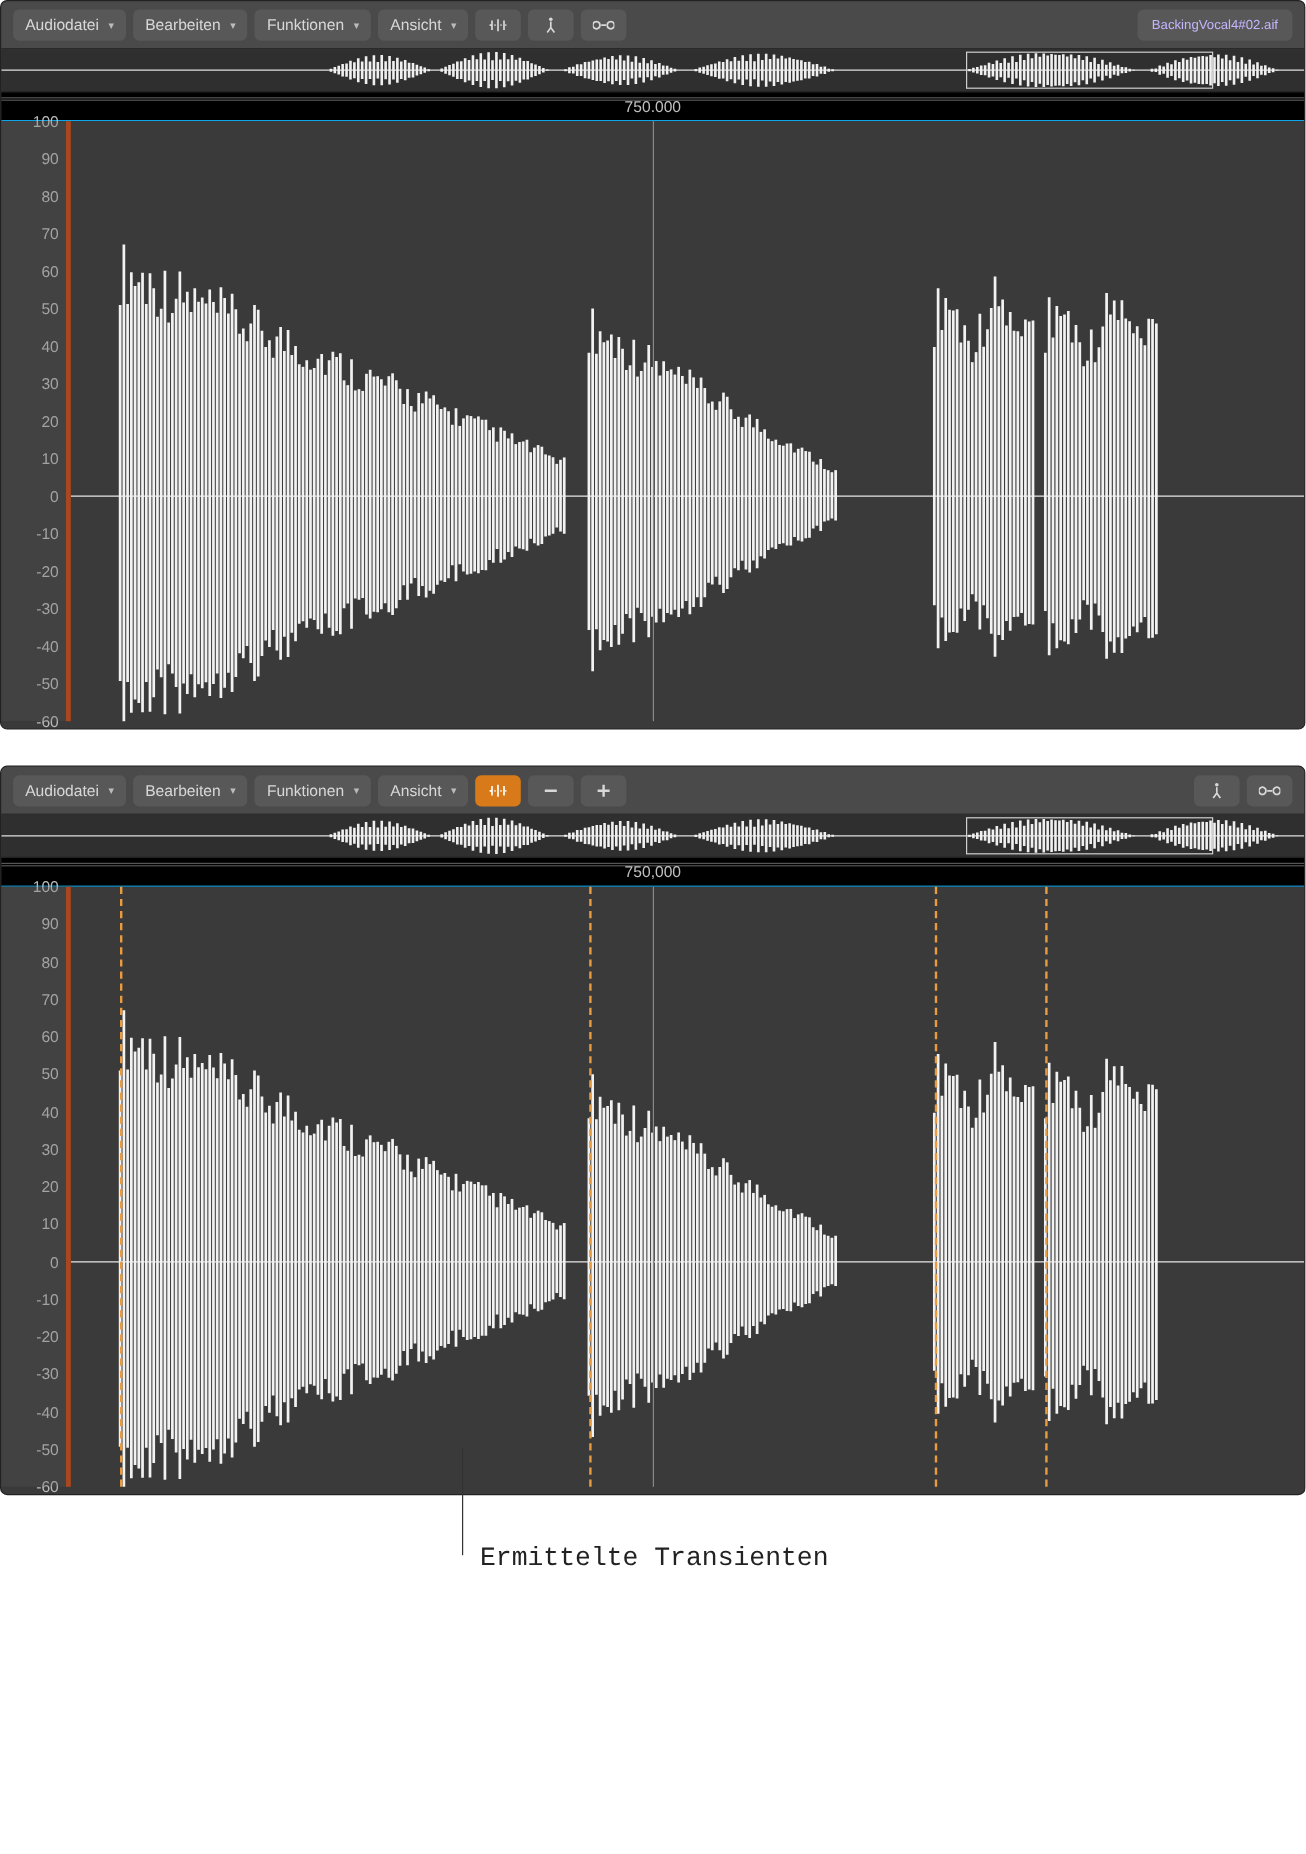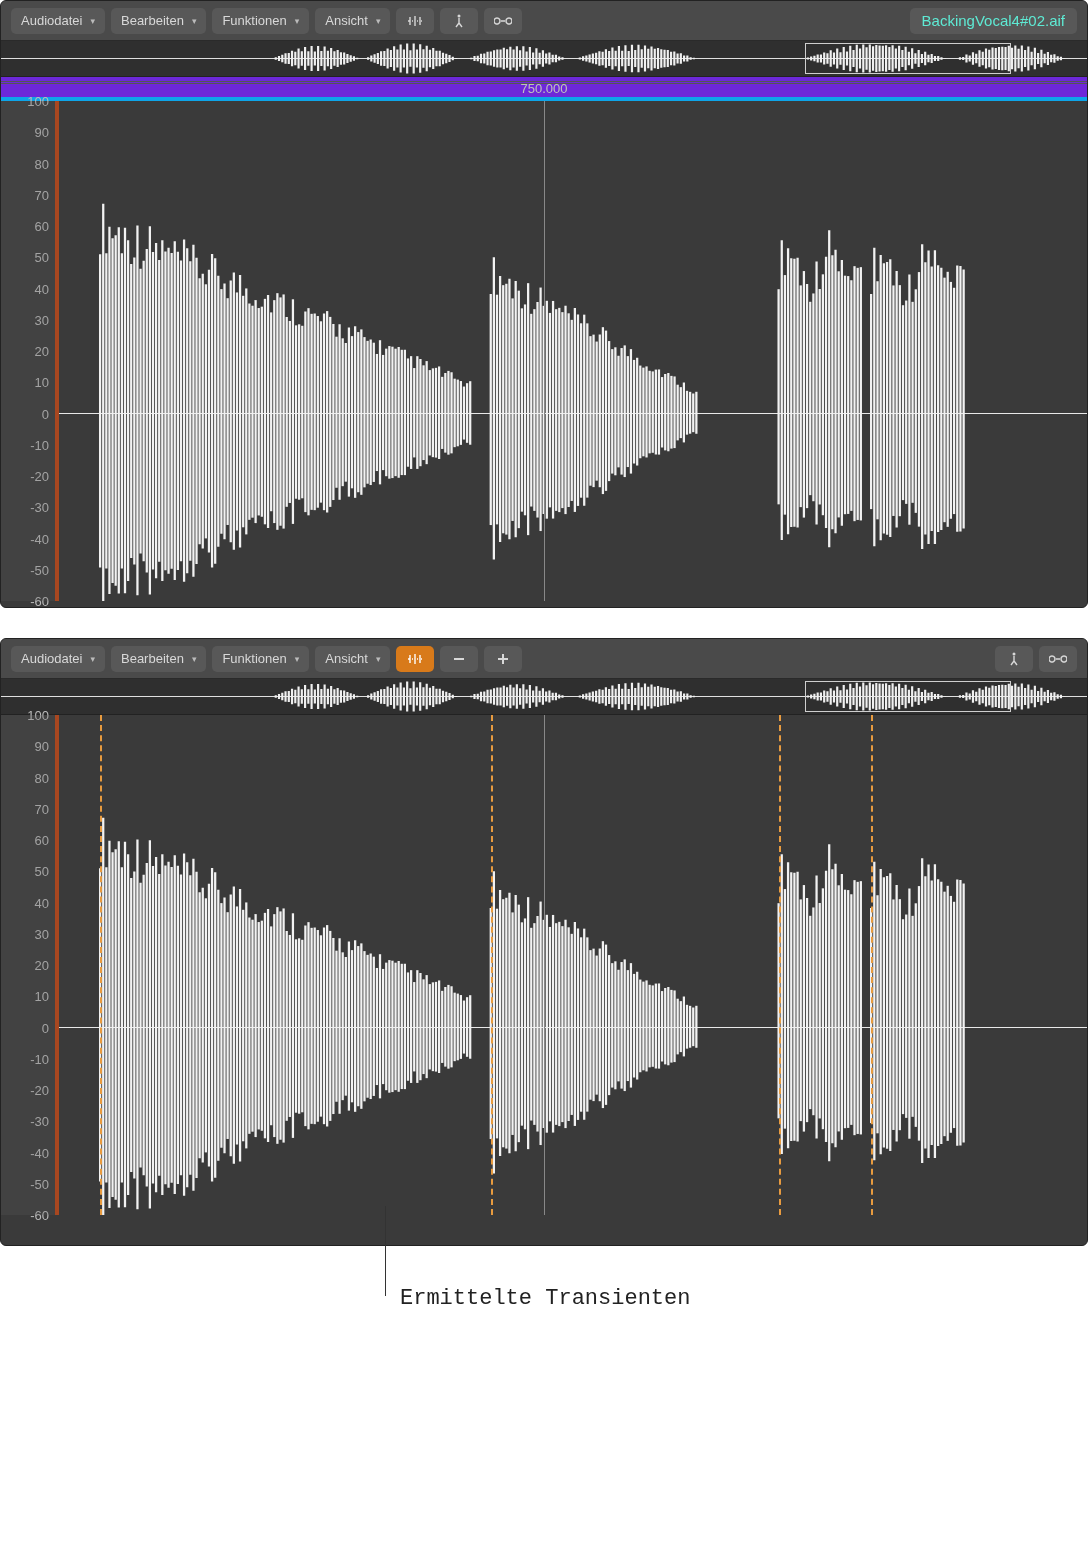--- a/index.html
+++ b/index.html
@@ -52,47 +52,47 @@
     width: 38px;
     display: flex;
     align-items: center;
     justify-content: center;
     cursor: pointer;
   }
   .icon-btn.active { background: #d87a1a; color:#fff; }
   .filename-label {
     background: #585858;
     border-radius: 5px;
-    color: #5eead4;
+    color: #c4b5fd;
     height: 26px;
     padding: 0 12px;
     display: flex;
     align-items: center;
-    font-size: 15px;
+    font-size: 11px;
     margin-left: auto;
   }
   .spacer-flex { flex: 1; }
 
   .overview {
     height: 36px;
     background: #2f2f2f;
     position: relative;
     border-bottom: 1px solid #222;
   }
   .overview svg { position:absolute; left:0; top:0; width:100%; height:100%; }
   .view-rect {
     position:absolute;
     border:1px solid #cfcfcf;
     top:2px; bottom:2px;
   }
 
   .ruler {
     height: 24px;
-    background: #6d28d9;
-    border-bottom: 4px solid #0ea5e9;
+    background: #000000;
+    border-bottom: 1px solid #0ea5e9;
     position: relative;
     color: #c0c0c0;
     font-size: 13px;
   }
   .ruler-bar {
     position:absolute; left:0; right:0; top:4px; height:3px;
     border-top:1px solid #555; border-bottom:1px solid #555;
   }
   .ruler-label {
     position:absolute; left:50%; top:4px; transform:translateX(-50%);
@@ -923,20 +923,24 @@
         <line x1="964" x2="964" y1="11.197924924406173" y2="24.802075075593827" stroke="#f0f0f0" stroke-width="2"></line>
         <line x1="967" x2="967" y1="14.154168297203416" y2="21.845831702796584" stroke="#f0f0f0" stroke-width="2"></line>
         <line x1="970" x2="970" y1="13.723584165018313" y2="22.276415834981687" stroke="#f0f0f0" stroke-width="2"></line>
         <line x1="973" x2="973" y1="15.698129543368458" y2="20.30187045663154" stroke="#f0f0f0" stroke-width="2"></line>
         <line x1="976" x2="976" y1="16.316113860702316" y2="19.683886139297684" stroke="#f0f0f0" stroke-width="2"></line>
         <line x1="979" x2="979" y1="17.64306385302058" y2="18.35693614697942" stroke="#f0f0f0" stroke-width="2"></line>
       </svg>
     <div class="view-rect" style="left:74%; width:19%;"></div>
   </div>
 
+  <div class="ruler">
+    <div class="ruler-bar"></div>
+    <div class="ruler-label">750,000</div>
+  </div>
 
   <div class="wave-area">
     <div class="amp-scale" id="amp2">
         <div class="amp-tick" style="top: 0px;">100</div>
         <div class="amp-tick" style="top: 31.25px;">90</div>
         <div class="amp-tick" style="top: 62.5px;">80</div>
         <div class="amp-tick" style="top: 93.75px;">70</div>
         <div class="amp-tick" style="top: 125px;">60</div>
         <div class="amp-tick" style="top: 156.25px;">50</div>
         <div class="amp-tick" style="top: 187.5px;">40</div>

